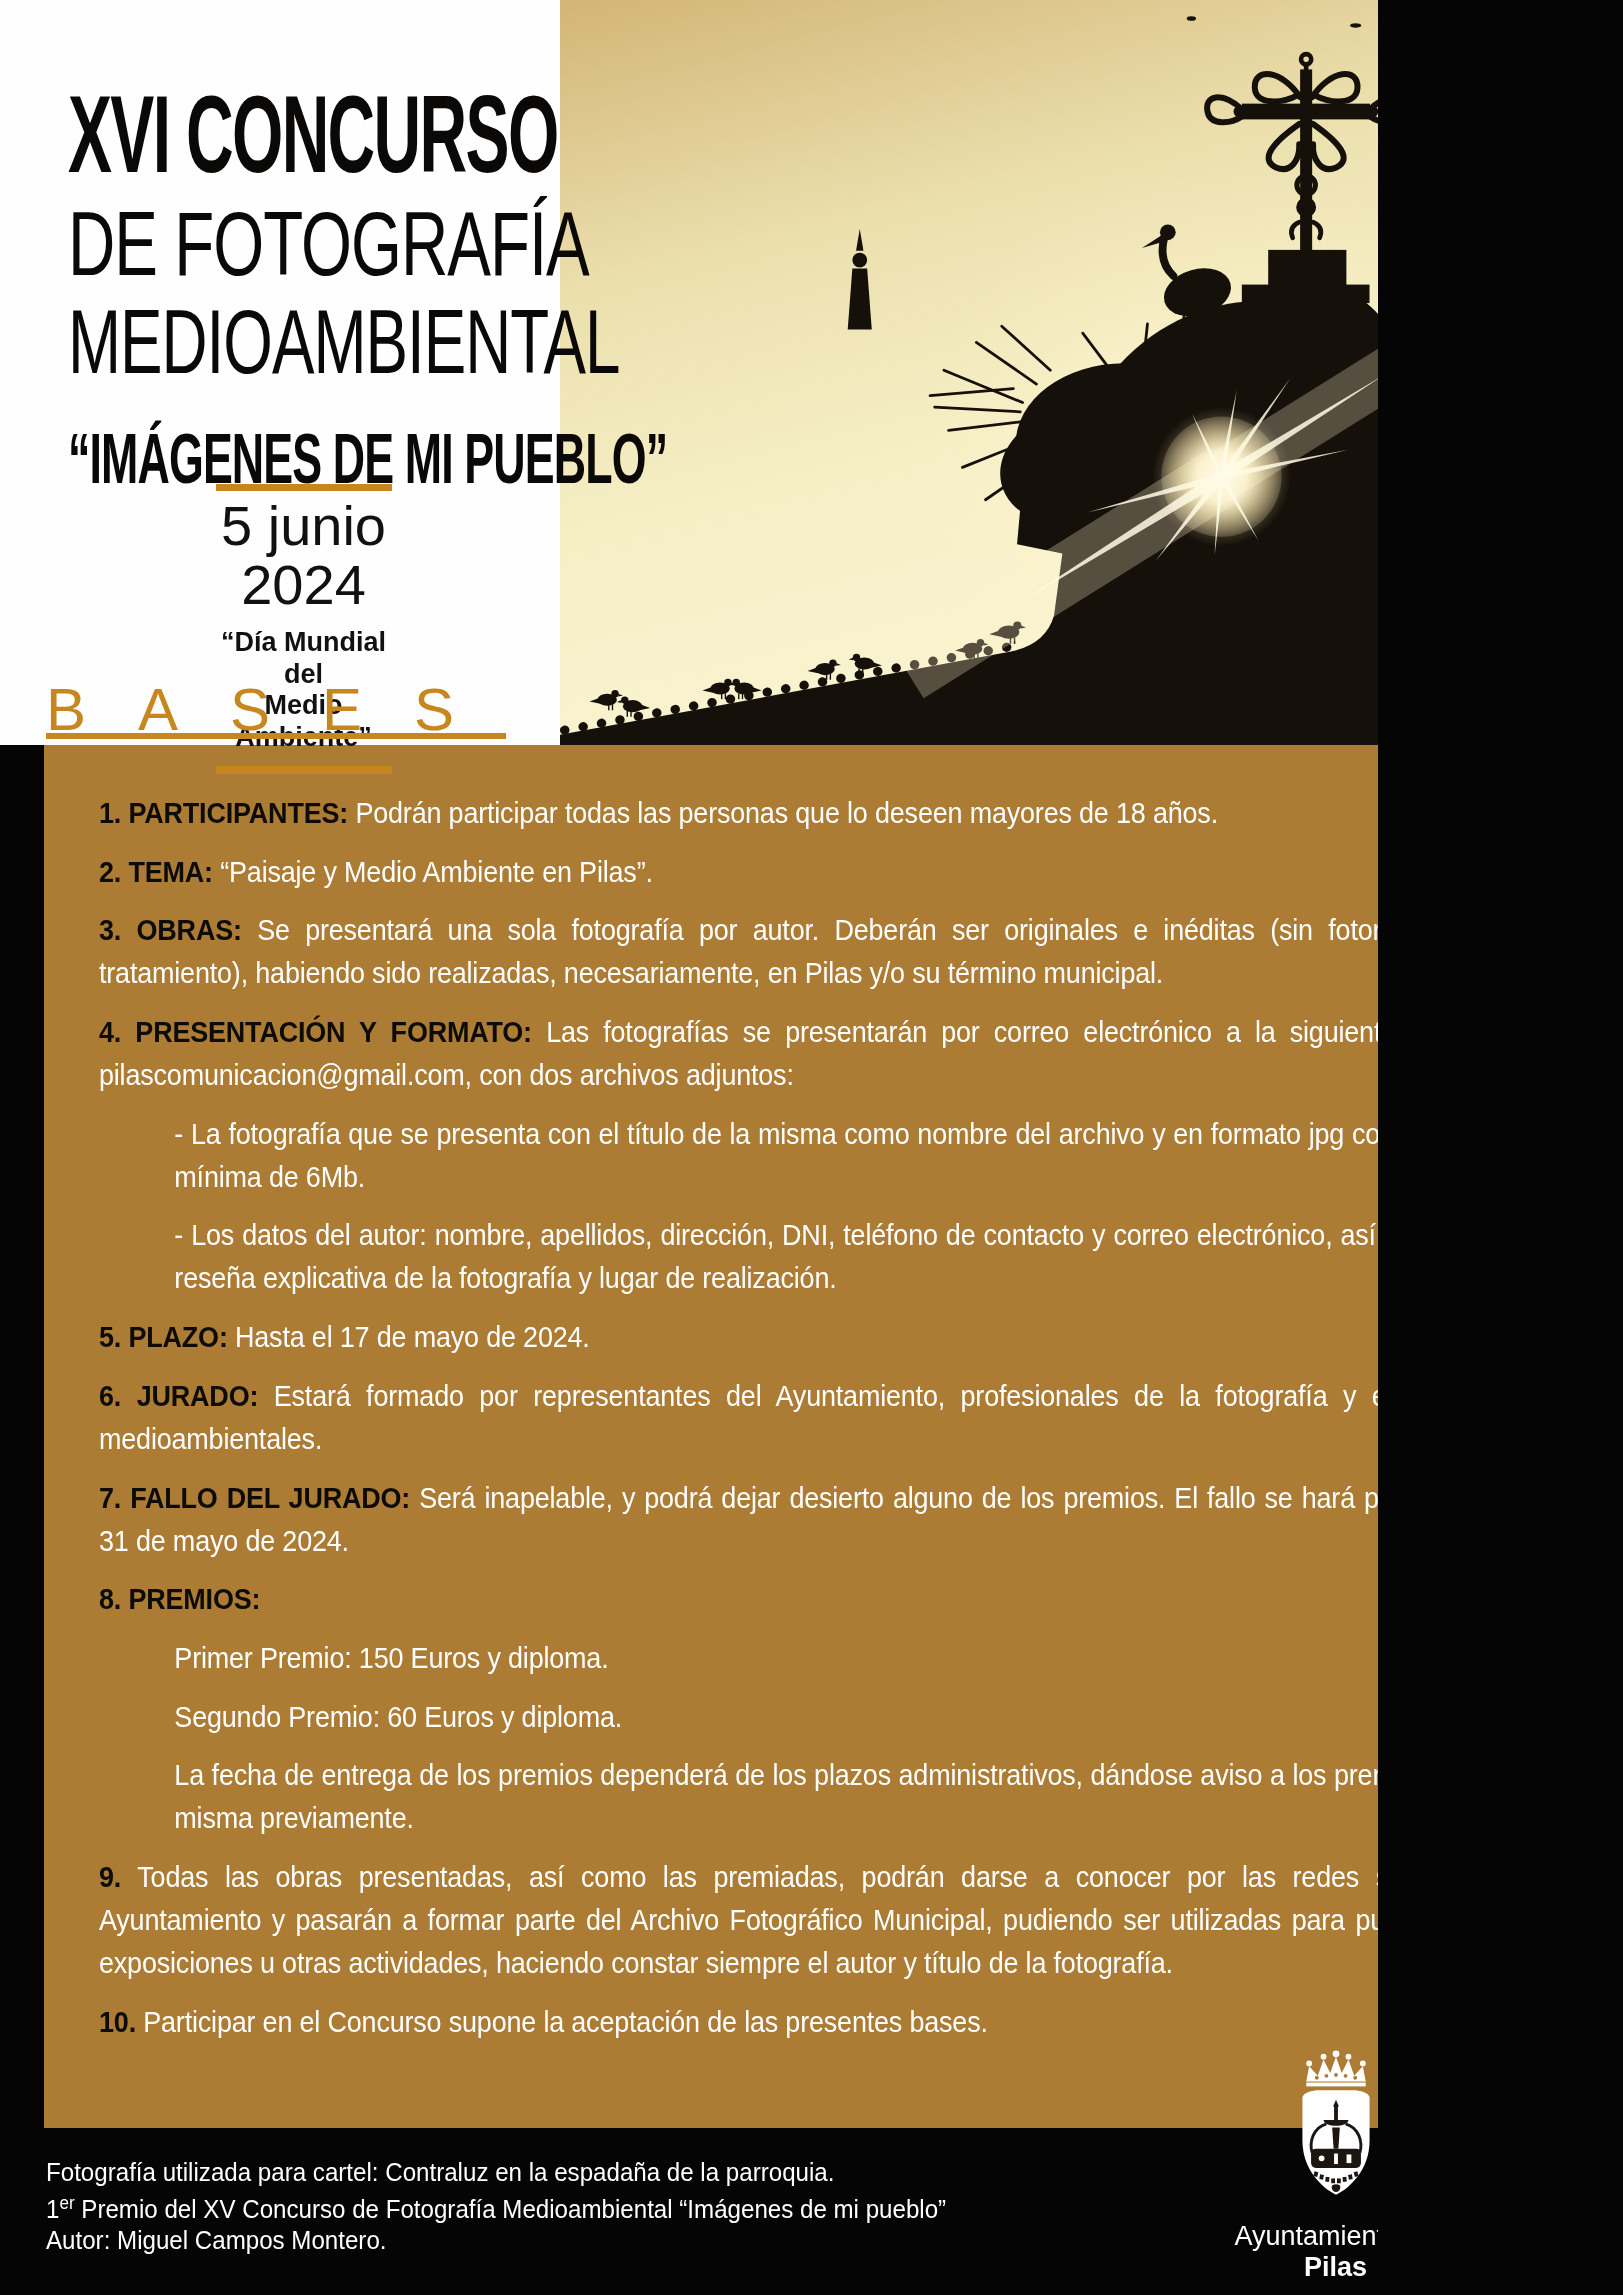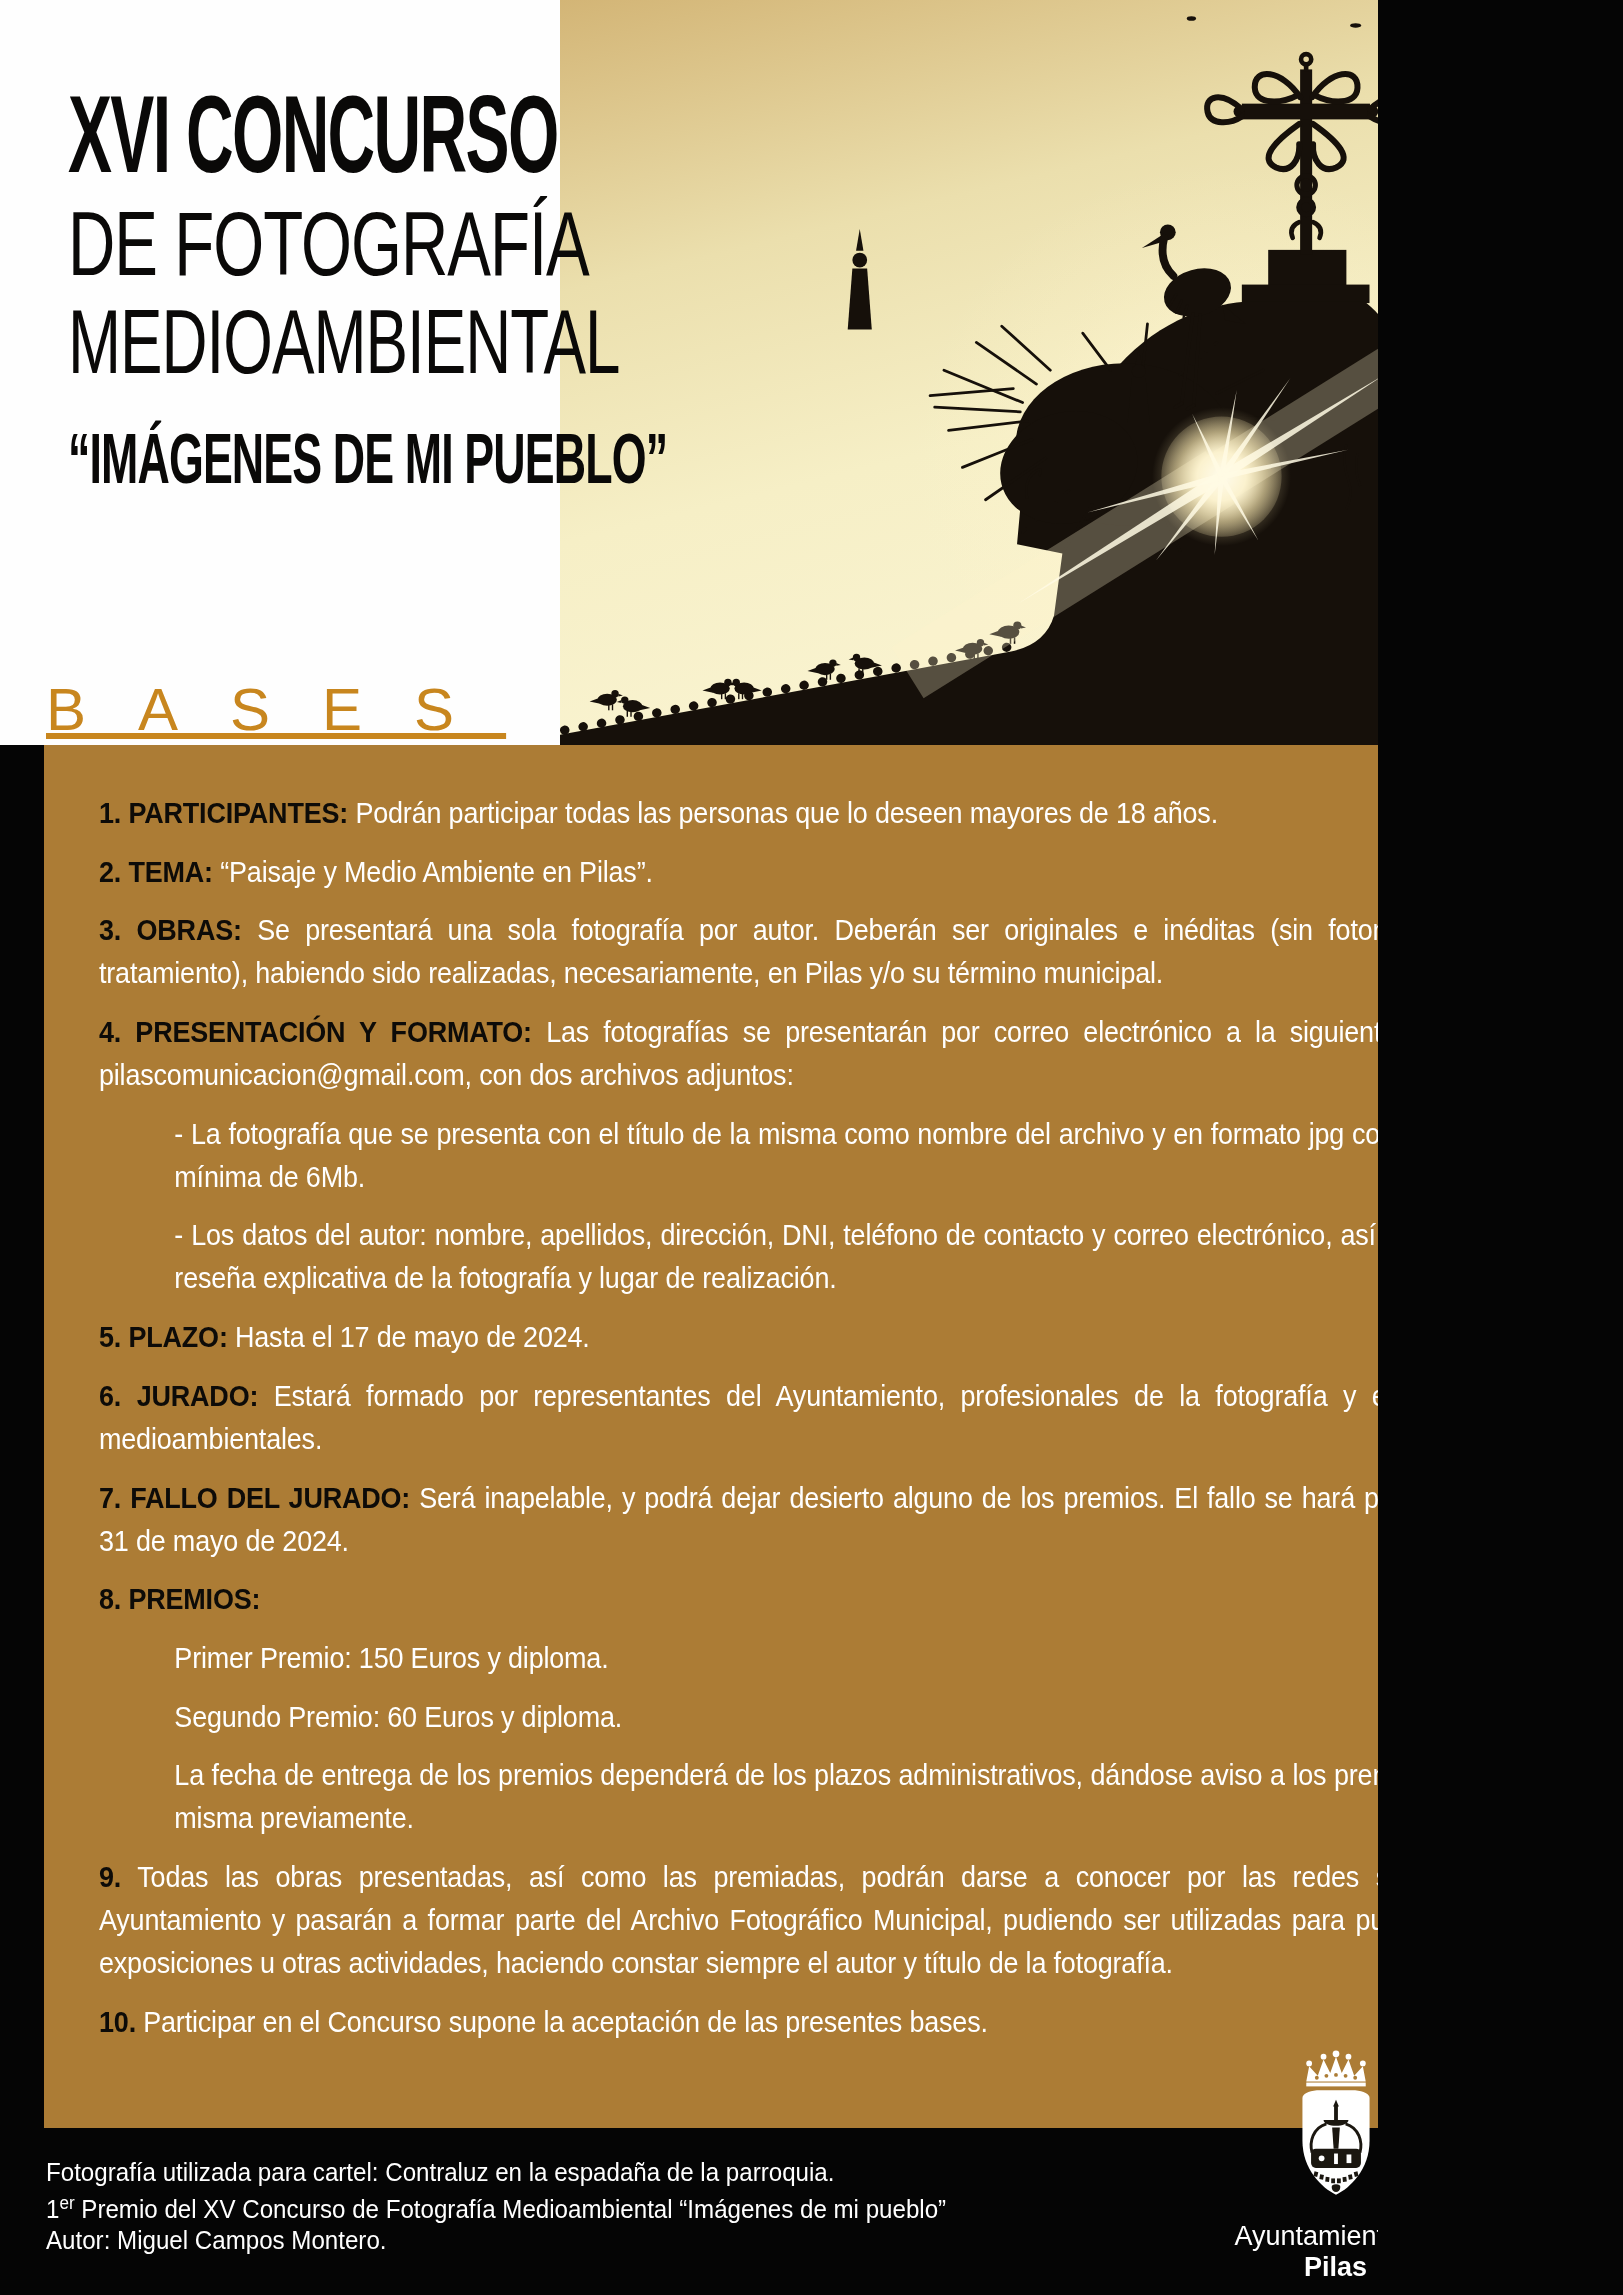--- a/index.html
+++ b/index.html
@@ -209,20 +209,30 @@
     </svg>
   </div>
 
   <div class="abs title-block">
     <div class="t-line t1">XVI CONCURSO</div>
     <div class="t-line t2">DE FOTOGRAFÍA</div>
     <div class="t-line t3">MEDIOAMBIENTAL</div>
     <div class="t-line t4">“IMÁGENES DE MI PUEBLO”</div>
   </div>
 
+  <div class="abs date-block">
+    <div class="gold-rule" style="background:#C8861E"></div>
+    <div class="date-day">5 junio</div>
+    <div class="date-year">2024</div>
+    <div class="date-note">
+      <div>“Día Mundial del</div>
+      <div>Medio Ambiente”</div>
+    </div>
+    <div class="gold-rule" style="background:#C8861E"></div>
+  </div>
 
   <div class="abs bases-heading" style="color:#C8861E">BASES</div>
 
   <div class="abs brown-panel" style="background:#AC7C35"></div>
 
   <div class="abs bases-body">
     <p class="sec"><span class="hdr"><span>1.</span> <span>PARTICIPANTES:</span></span> <span>Podrán participar todas las personas que lo deseen mayores de 18 años.</span></p>
     <p class="sec"><span class="hdr"><span>2.</span> <span>TEMA:</span></span> <span>“Paisaje y Medio Ambiente en Pilas”.</span></p>
     <p class="sec"><span class="hdr"><span>3.</span> <span>OBRAS:</span></span> <span>Se presentará una sola fotografía por autor. Deberán ser originales e inéditas (sin fotomontajes, ni tratamiento), habiendo sido realizadas, necesariamente, en Pilas y/o su término municipal.</span></p>
     <p class="sec"><span class="hdr"><span>4.</span> <span>PRESENTACIÓN Y FORMATO:</span></span> <span>Las fotografías se presentarán por correo electrónico a la siguiente dirección: pilascomunicacion@gmail.com, con dos archivos adjuntos:</span></p>

